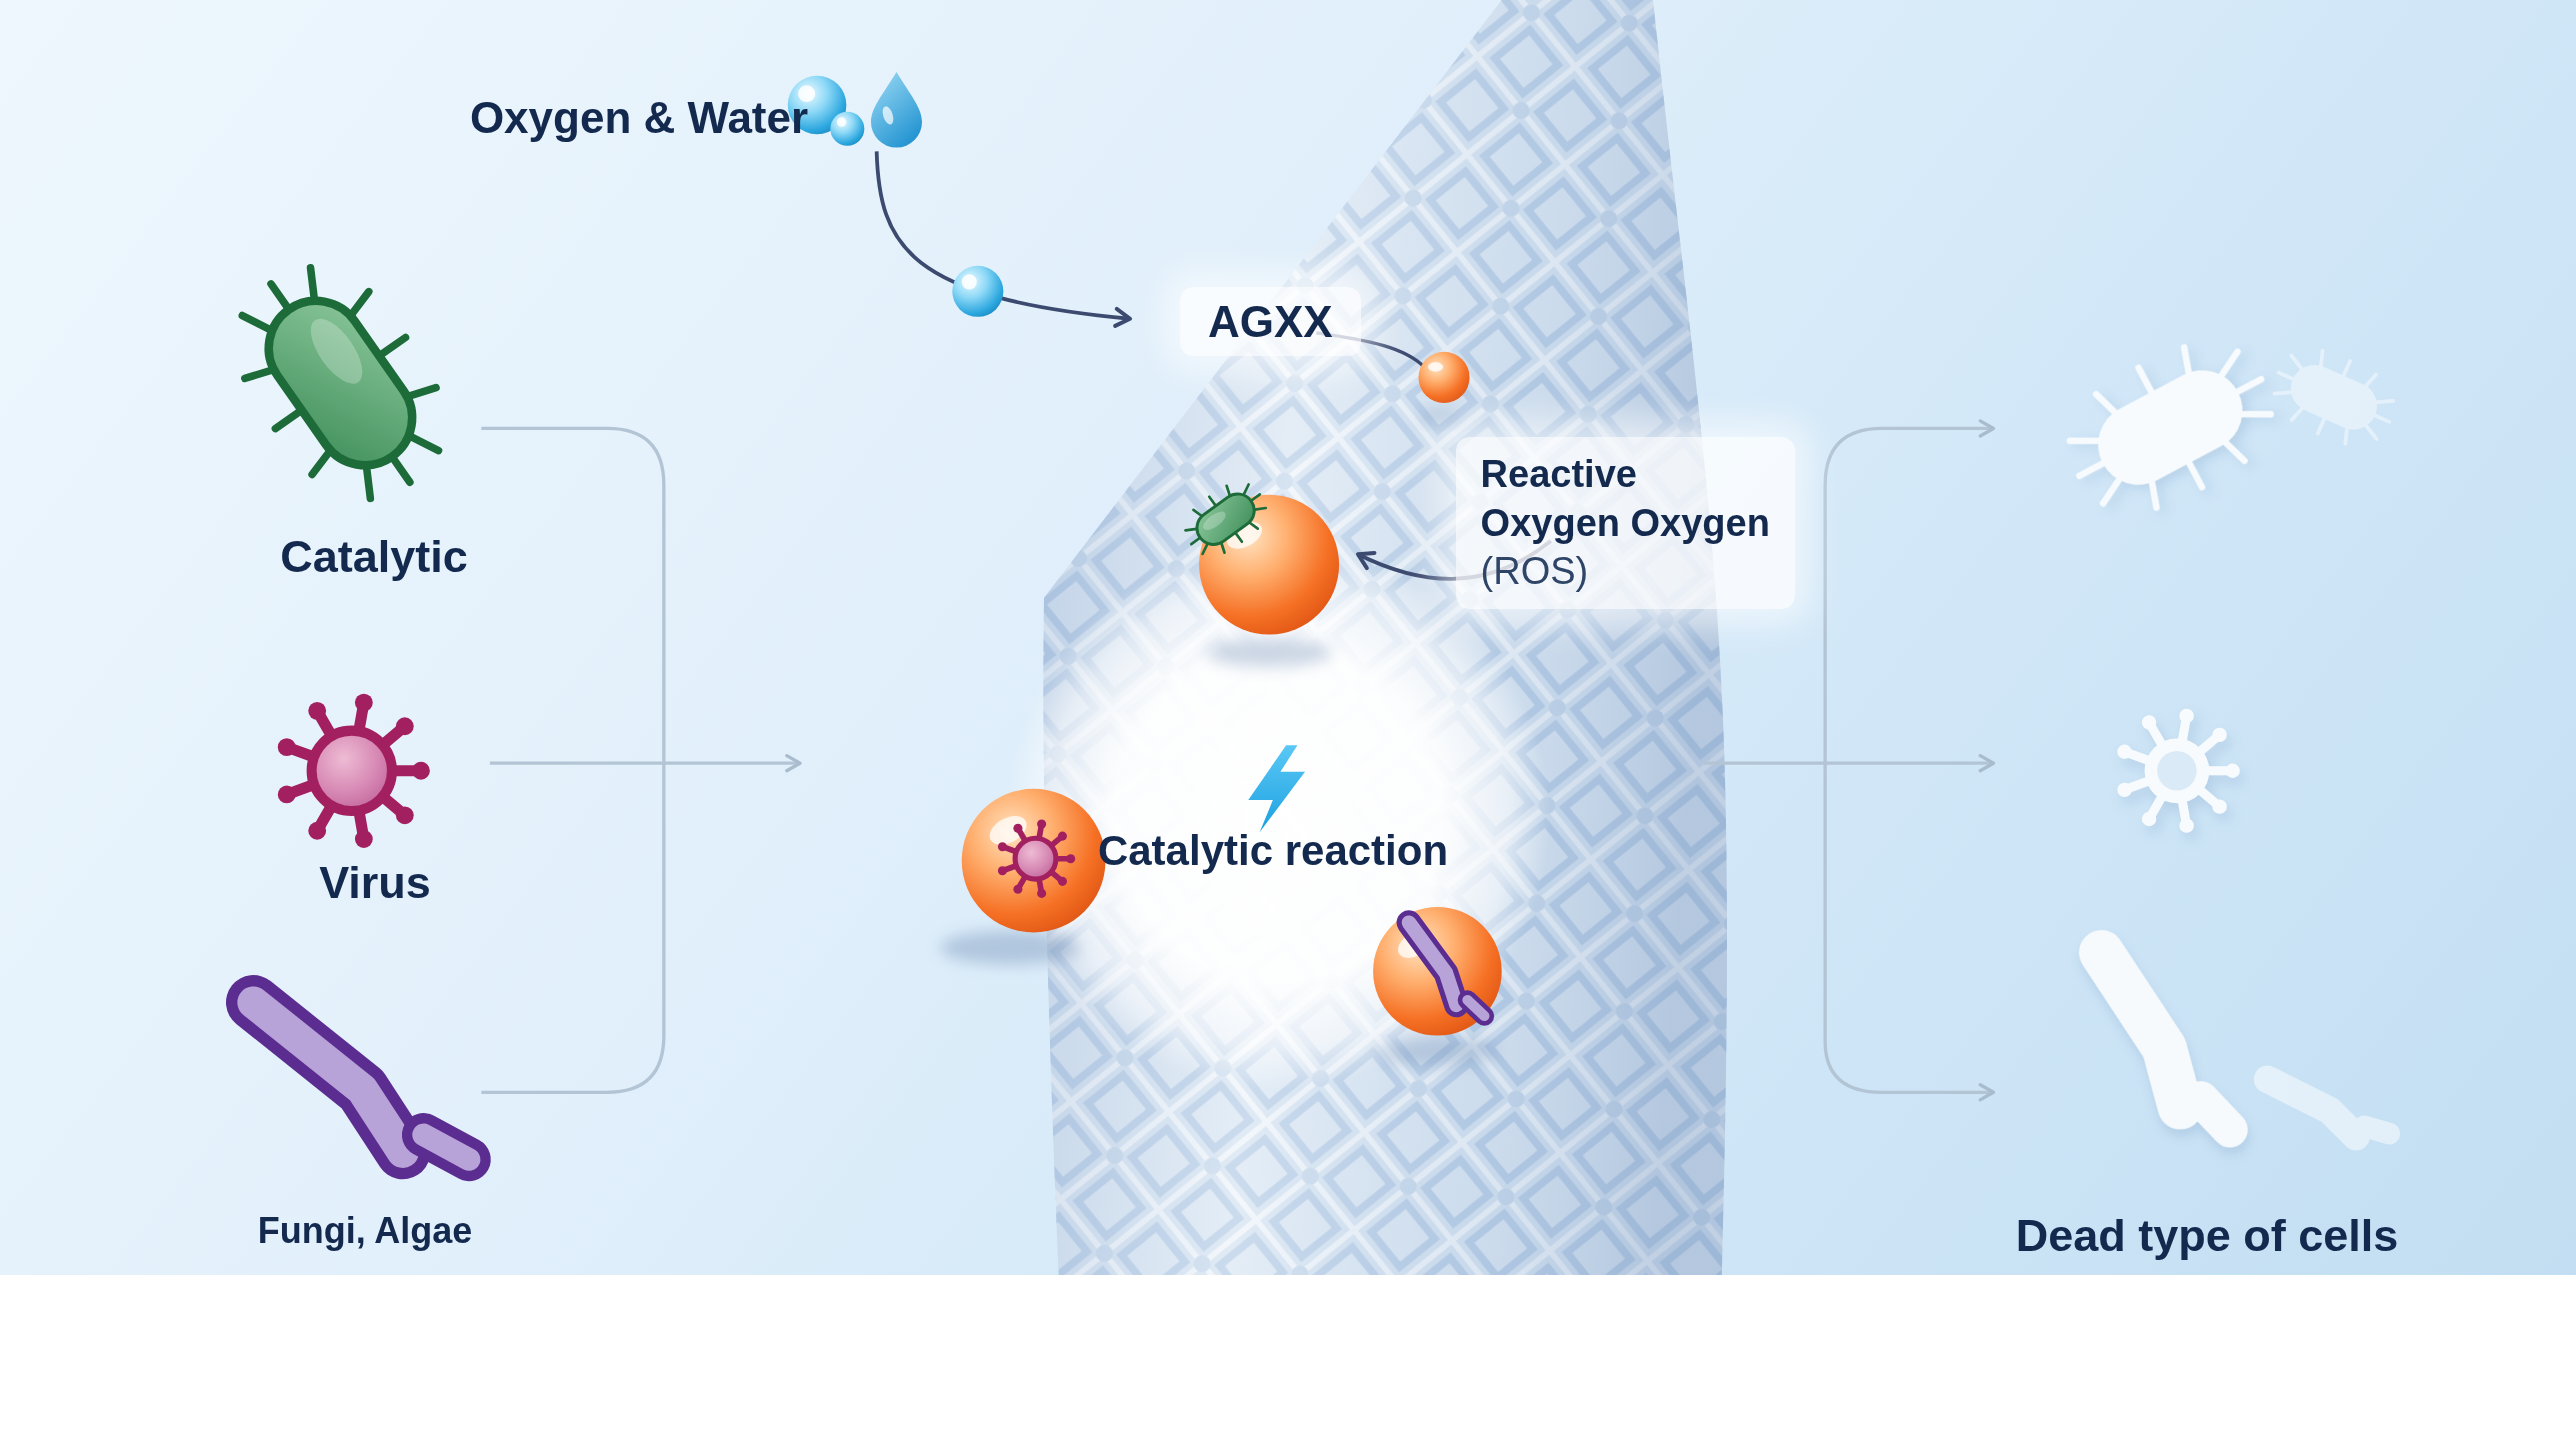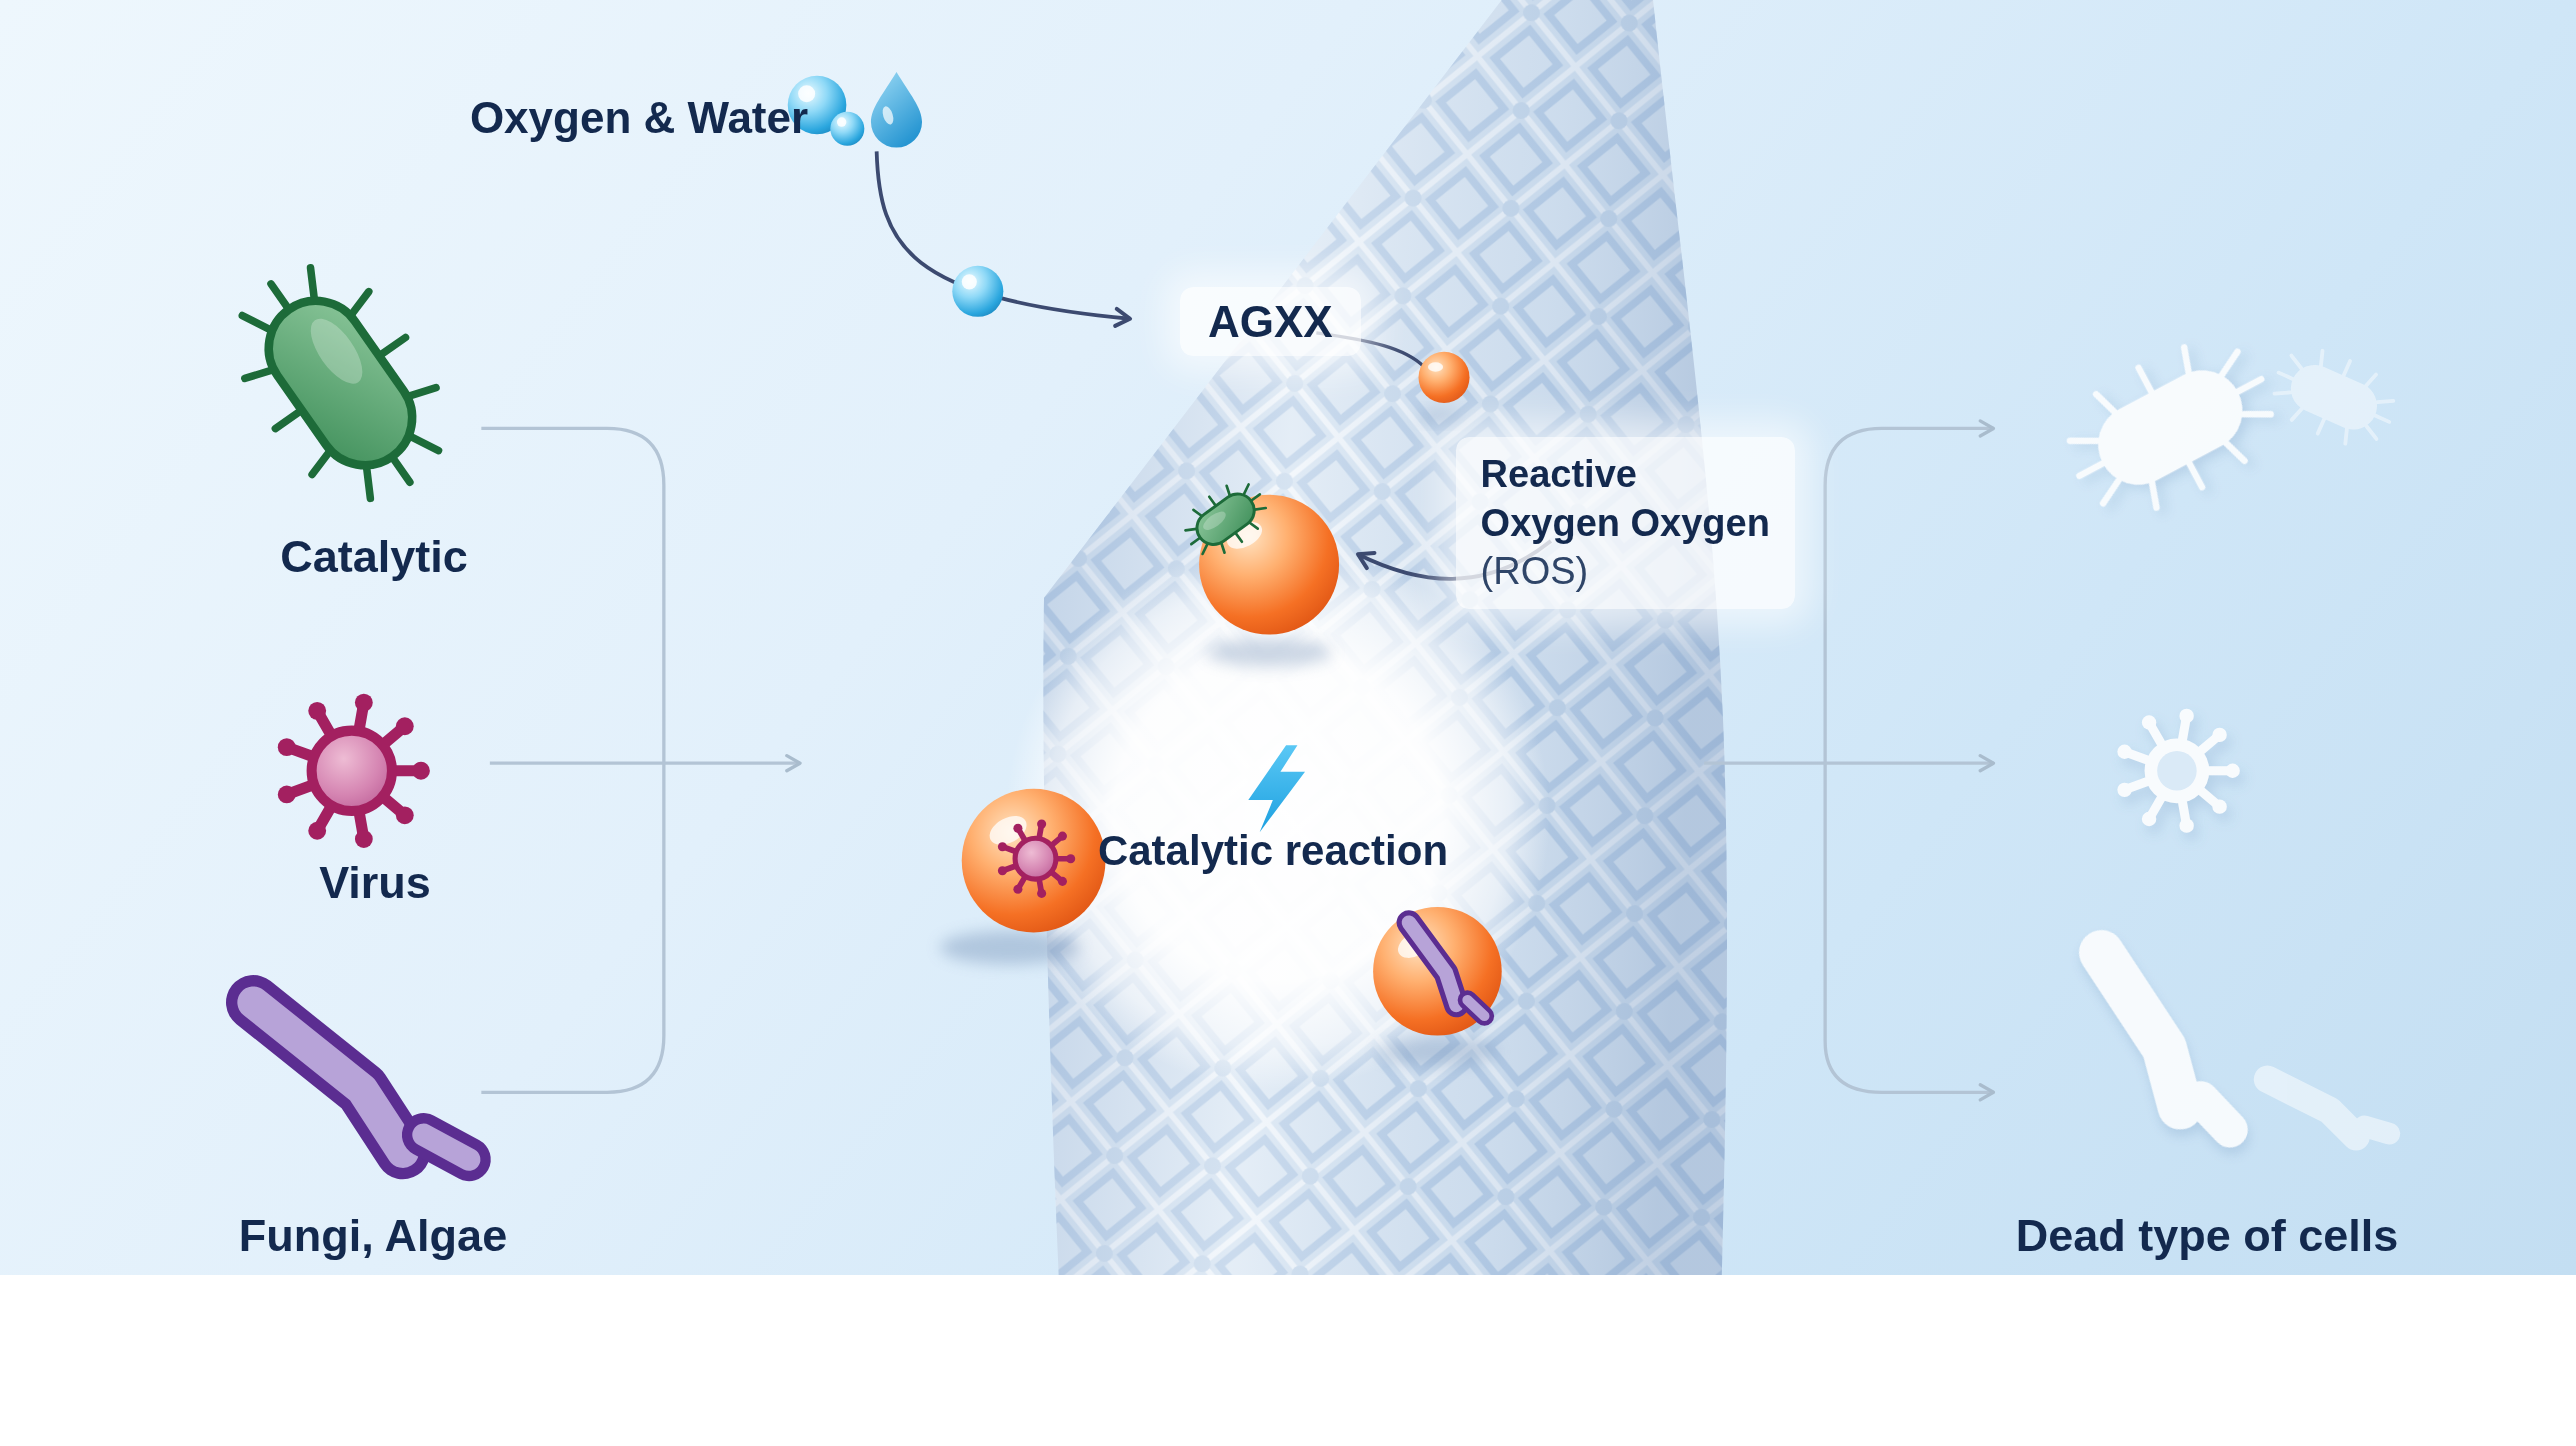--- a/index.html
+++ b/index.html
@@ -16,21 +16,21 @@
     position:absolute;
     font-weight:700;
     color:#13294e;
     white-space:nowrap;
     z-index:5;
   }
   .centered{transform:translateX(-50%);}
   #oxygen-label{left:639px;top:93px;font-size:44px;}
   #bacteria-label{left:374px;top:531px;font-size:45px;}
   #virus-label{left:343px;top:857px;font-size:45px;margin-left:32px;}
-  #fungi-label{left:373px;top:1210px;font-size:45px;}
+  #fungi-label{left:365px;top:1210px;font-size:36px;}
   #dead-label{left:2207px;top:1210px;font-size:45px;}
   #catalytic-label{left:1273px;top:827px;font-size:42px;}
   .tag-box{
     position:absolute;
     background:rgba(255,255,255,0.78);
     border-radius:13.2px;
     box-shadow:0 0 32px 17px rgba(255,255,255,0.55);
     z-index:4;
   }
   #agxx-box{left:1180px;top:287px;padding:9.5px 28px;font-size:44px;font-weight:700;}

